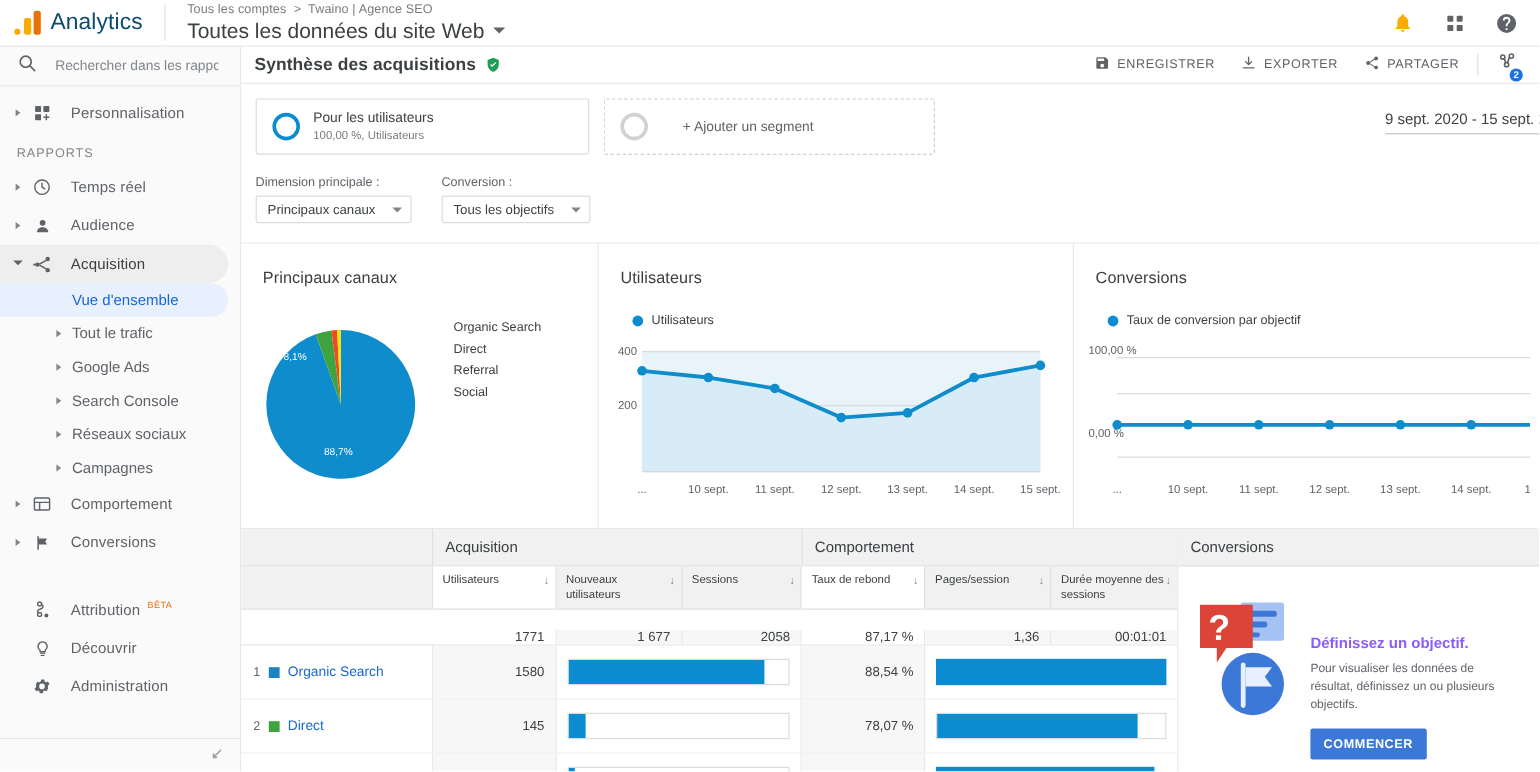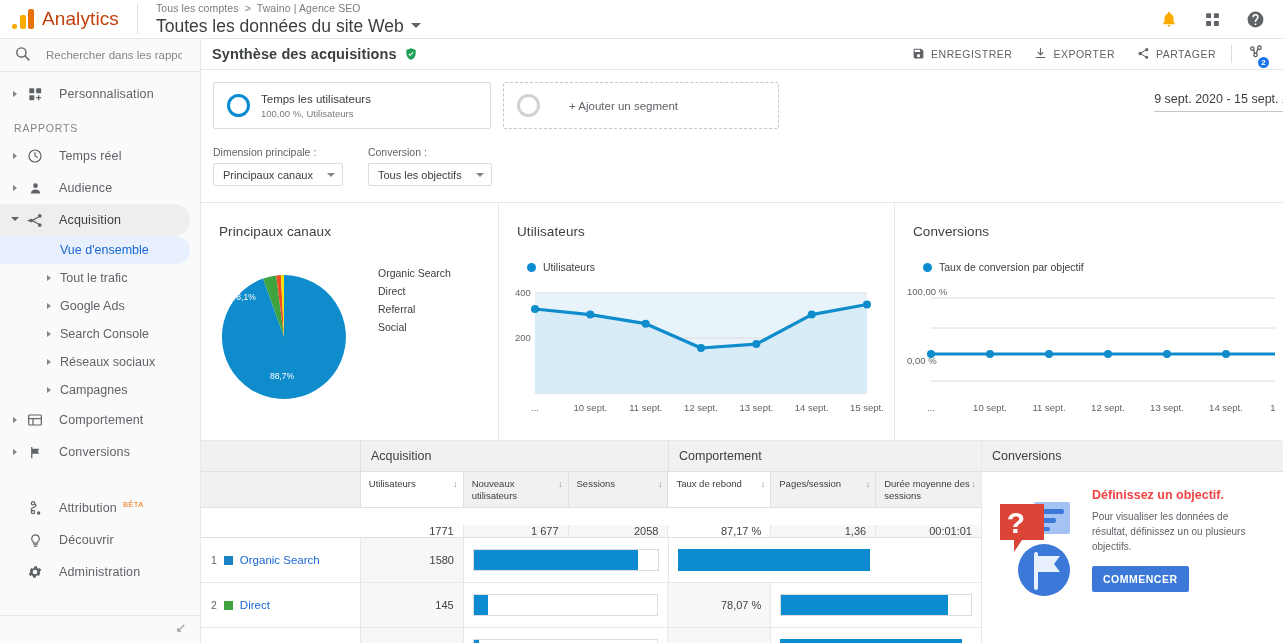--- a/index.html
+++ b/index.html
@@ -21,21 +21,21 @@
     background: #fff; border-bottom: 1px solid #e4e4e4;
     display: flex; align-items: center;
   }
   .ga-logo { width: 34px; display: flex; align-items: flex-end; justify-content: center; padding-left: 12px; }
   .logo-bars { position: relative; width: 22px; height: 20px; }
   .logo-bars i { position: absolute; bottom: 0; display: block; border-radius: 2px; }
   .lb1 { left: 0; width: 5px; height: 5px; background: #f9ab00; border-radius: 50%; }
   .lb2 { left: 8px; width: 6px; height: 14px; background: #f9ab00; }
   .lb3 { left: 16px; width: 6px; height: 20px; background: #e8710a; }
   .brand {
-    font-size: 19px; color: #c2410c; letter-spacing: .1px;
+    font-size: 19px; color: #0c4a6e; letter-spacing: .1px;
     padding-left: 8px; padding-right: 18px; font-weight: 400;
   }
   .vdiv { width: 1px; height: 30px; background: #e0e0e0; }
   .acct { padding-left: 18px; display: flex; flex-direction: column; }
   .acct-crumb { font-size: 10.5px; color: #7b7b7b; line-height: 13px; letter-spacing: .1px; }
   .acct-crumb .sep { margin: 0 3px; }
   .acct-title { font-size: 17.5px; color: #3c4043; line-height: 22px; font-weight: 400; display: flex; align-items: center; }
   .caret-d {
     display: inline-block; margin-left: 7px;
     width: 0; height: 0; border-left: 5px solid transparent;
@@ -187,21 +187,21 @@
   .swatch { width: 9px; height: 9px; }
   .chlink { color: #1967d2; cursor: pointer; }
   .barwrap { width: 100%; height: 22px; border: 1px solid #dcdcdc; background: #fff; }
   .barfill { height: 100%; background: #0b8bd0; }
 
   
   .conv-panel { width: 301px; }
   .conv-head { height: 31px; background: #f1f1f1; border-bottom: 1px solid #e0e0e0; display: flex; align-items: center; padding-left: 10px; font-size: 12.5px; color: #3c4043; }
   .promo { display: flex; padding: 16px 0 0 10px; }
   .promo-txt { padding-left: 8px; }
-  .promo-h { font-size: 12.5px; color: #ef4444; font-weight: 700; margin-bottom: 7px; }
+  .promo-h { font-size: 12.5px; color: #8b5cf6; font-weight: 700; margin-bottom: 7px; margin-top: 41px; }
   .promo-p { font-size: 10px; color: #5f6368; line-height: 15px; width: 160px; }
   .btn-primary {
     margin-top: 12px; display: inline-block; background: #3c78d8; color: #fff;
     font-size: 10.5px; letter-spacing: .5px; padding: 7px 11px; border-radius: 2px;
     cursor: pointer; font-weight: 700; text-transform: uppercase;
   }
 </style>
 </head>
 <body>
 
@@ -466,21 +466,21 @@
           </svg>
           <span class="intel-badge">2</span>
         </div>
       </div>
     </div>
 
     <div class="seg-row">
       <div class="seg-box">
         <div class="seg-ring"></div>
         <div class="seg-txt">
-          <div class="seg-name">Temps les utilisateurs</div>
+          <div class="seg-name">Pour les utilisateurs</div>
           <div class="seg-sub">100,00 %, Utilisateurs</div>
         </div>
       </div>
       <div class="seg-add">
         <div class="seg-ring empty"></div>
         <div class="lbl">+ Ajouter un segment</div>
       </div>
       <div class="daterange">9 sept. 2020 - 15 sept. 2</div>
     </div>
 
@@ -666,20 +666,21 @@
             <span class="rank">1</span>
             <span class="swatch" style="background:#1a83c6"></span>
             <span class="chlink">Organic Search</span>
           </div>
           <div class="cell num" style="width:103px">1580</div>
           <div class="cell bar" style="width:205px">
             <div class="barwrap">
               <div class="barfill" style="width:89%"></div>
             </div>
           </div>
+          <div class="cell num" style="width:103px">88,54 %</div>
           <div class="cell bar" style="width:210px;border-right:none">
             <div class="barwrap" style="border:none">
               <div class="barfill" style="width:100%"></div>
             </div>
           </div>
         </div>
 
         <div class="data-row">
           <div class="cell name" style="width:160px;background:#fff">
             <span class="rank">2</span>

